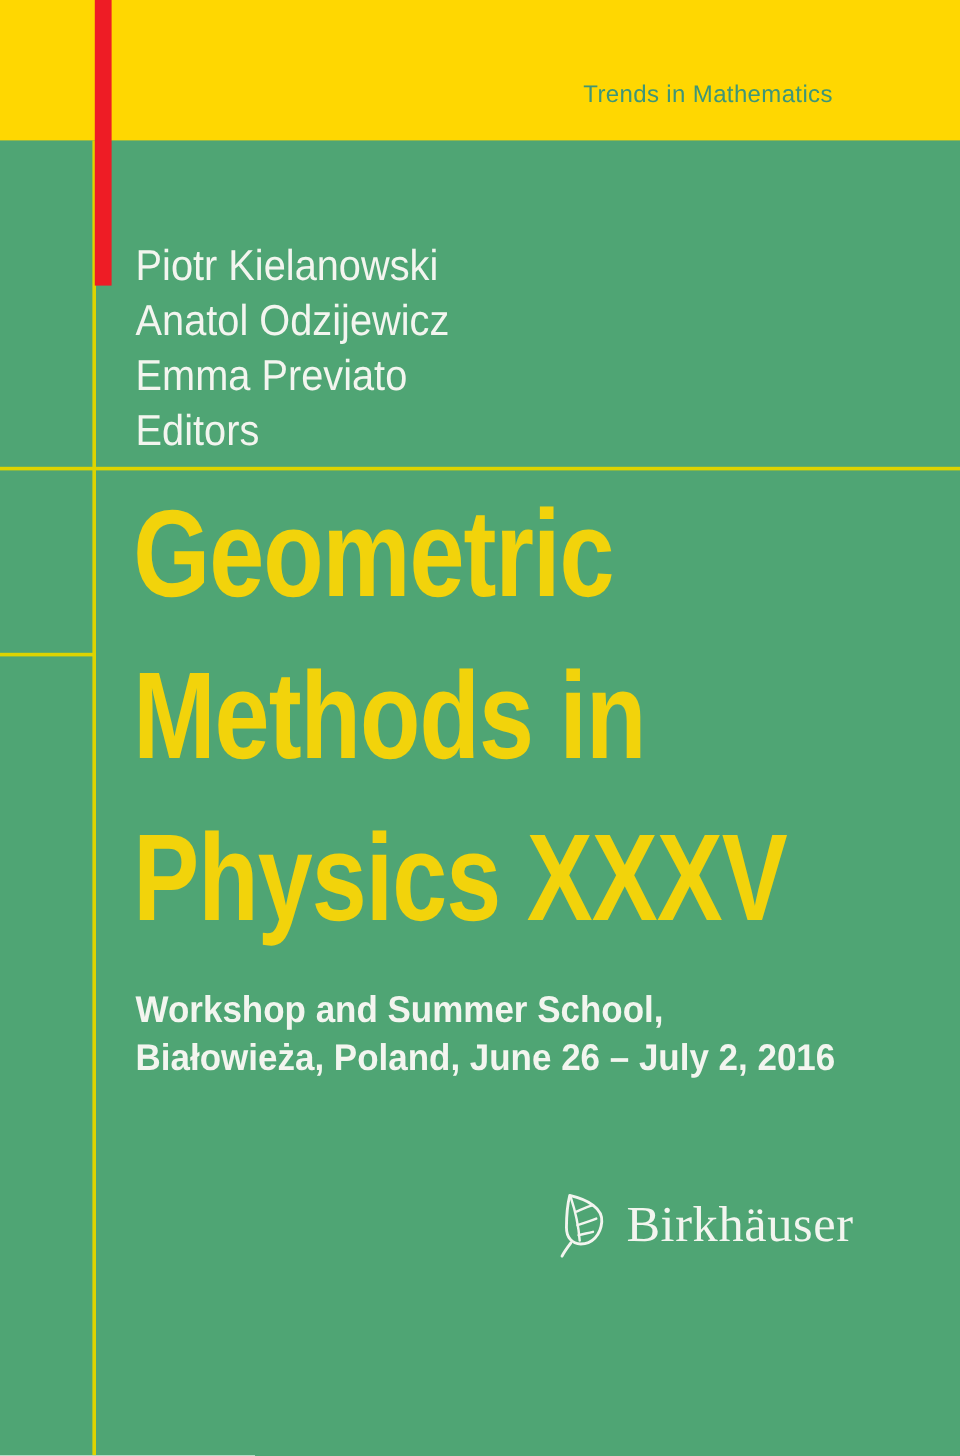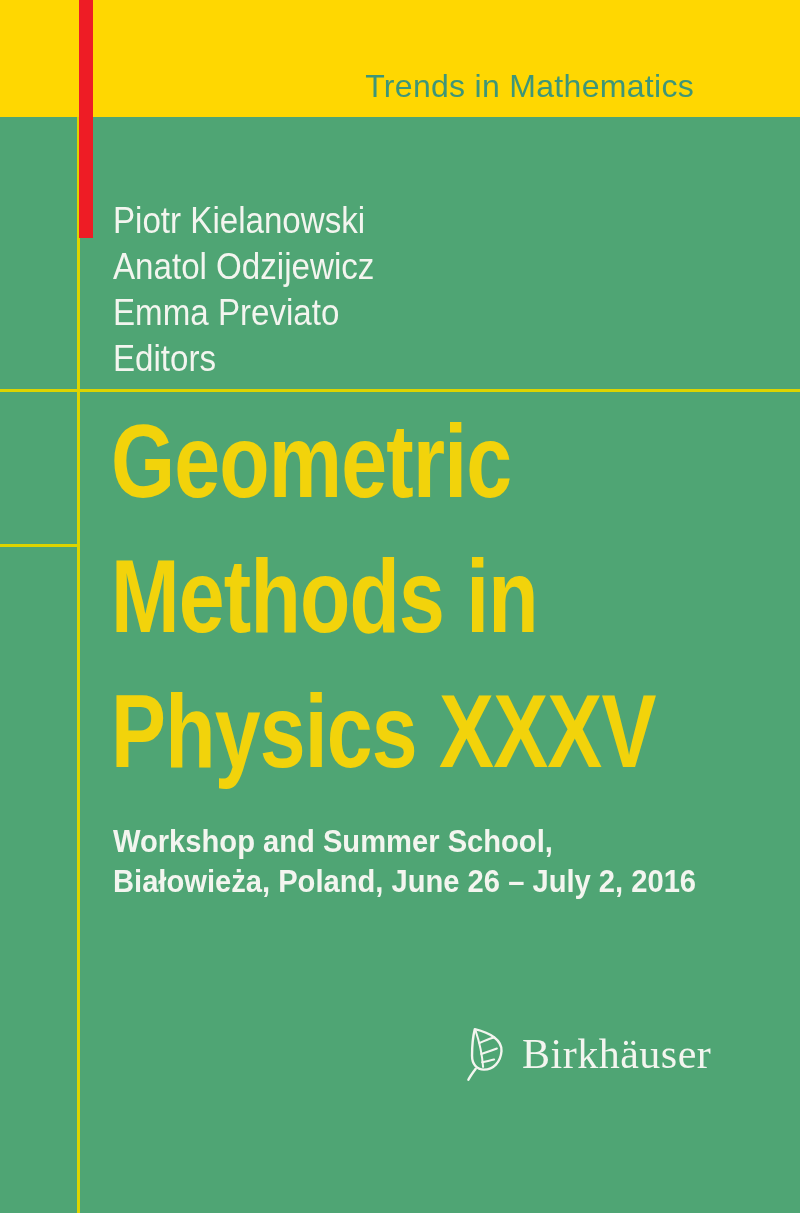--- a/index.html
+++ b/index.html
@@ -16,21 +16,21 @@
   .band {
     position: absolute;
     left: 0; top: 0;
     width: 800px; height: 117px;
     background: #ffd701;
   }
   .series-label {
     position: absolute;
     top: 68px;
     right: 106px;
-    font-size: 32px;
+    font-size: 20px;
     font-weight: 400;
     letter-spacing: 0.3px;
     color: #3e9678;
   }
 
   
   .vline {
     position: absolute;
     left: 77px; top: 117px;
     width: 3px; height: 1096px;
@@ -92,21 +92,21 @@
     font-weight: 700;
     color: #f3f5ef;
     transform: scaleX(0.94);
     transform-origin: 0 0;
     white-space: nowrap;
   }
 
   
   .publisher {
     position: absolute;
-    left: 461px; top: 1025px;
+    left: 461px; top: 992px;
     display: flex;
     align-items: center;
     gap: 15px;
     color: #f3f5ef;
   }
   .leaf { width: 46px; height: 58px; }
   .publisher-name {
     font-family: "Liberation Serif", serif;
     font-size: 42px;
     letter-spacing: 0.5px;

